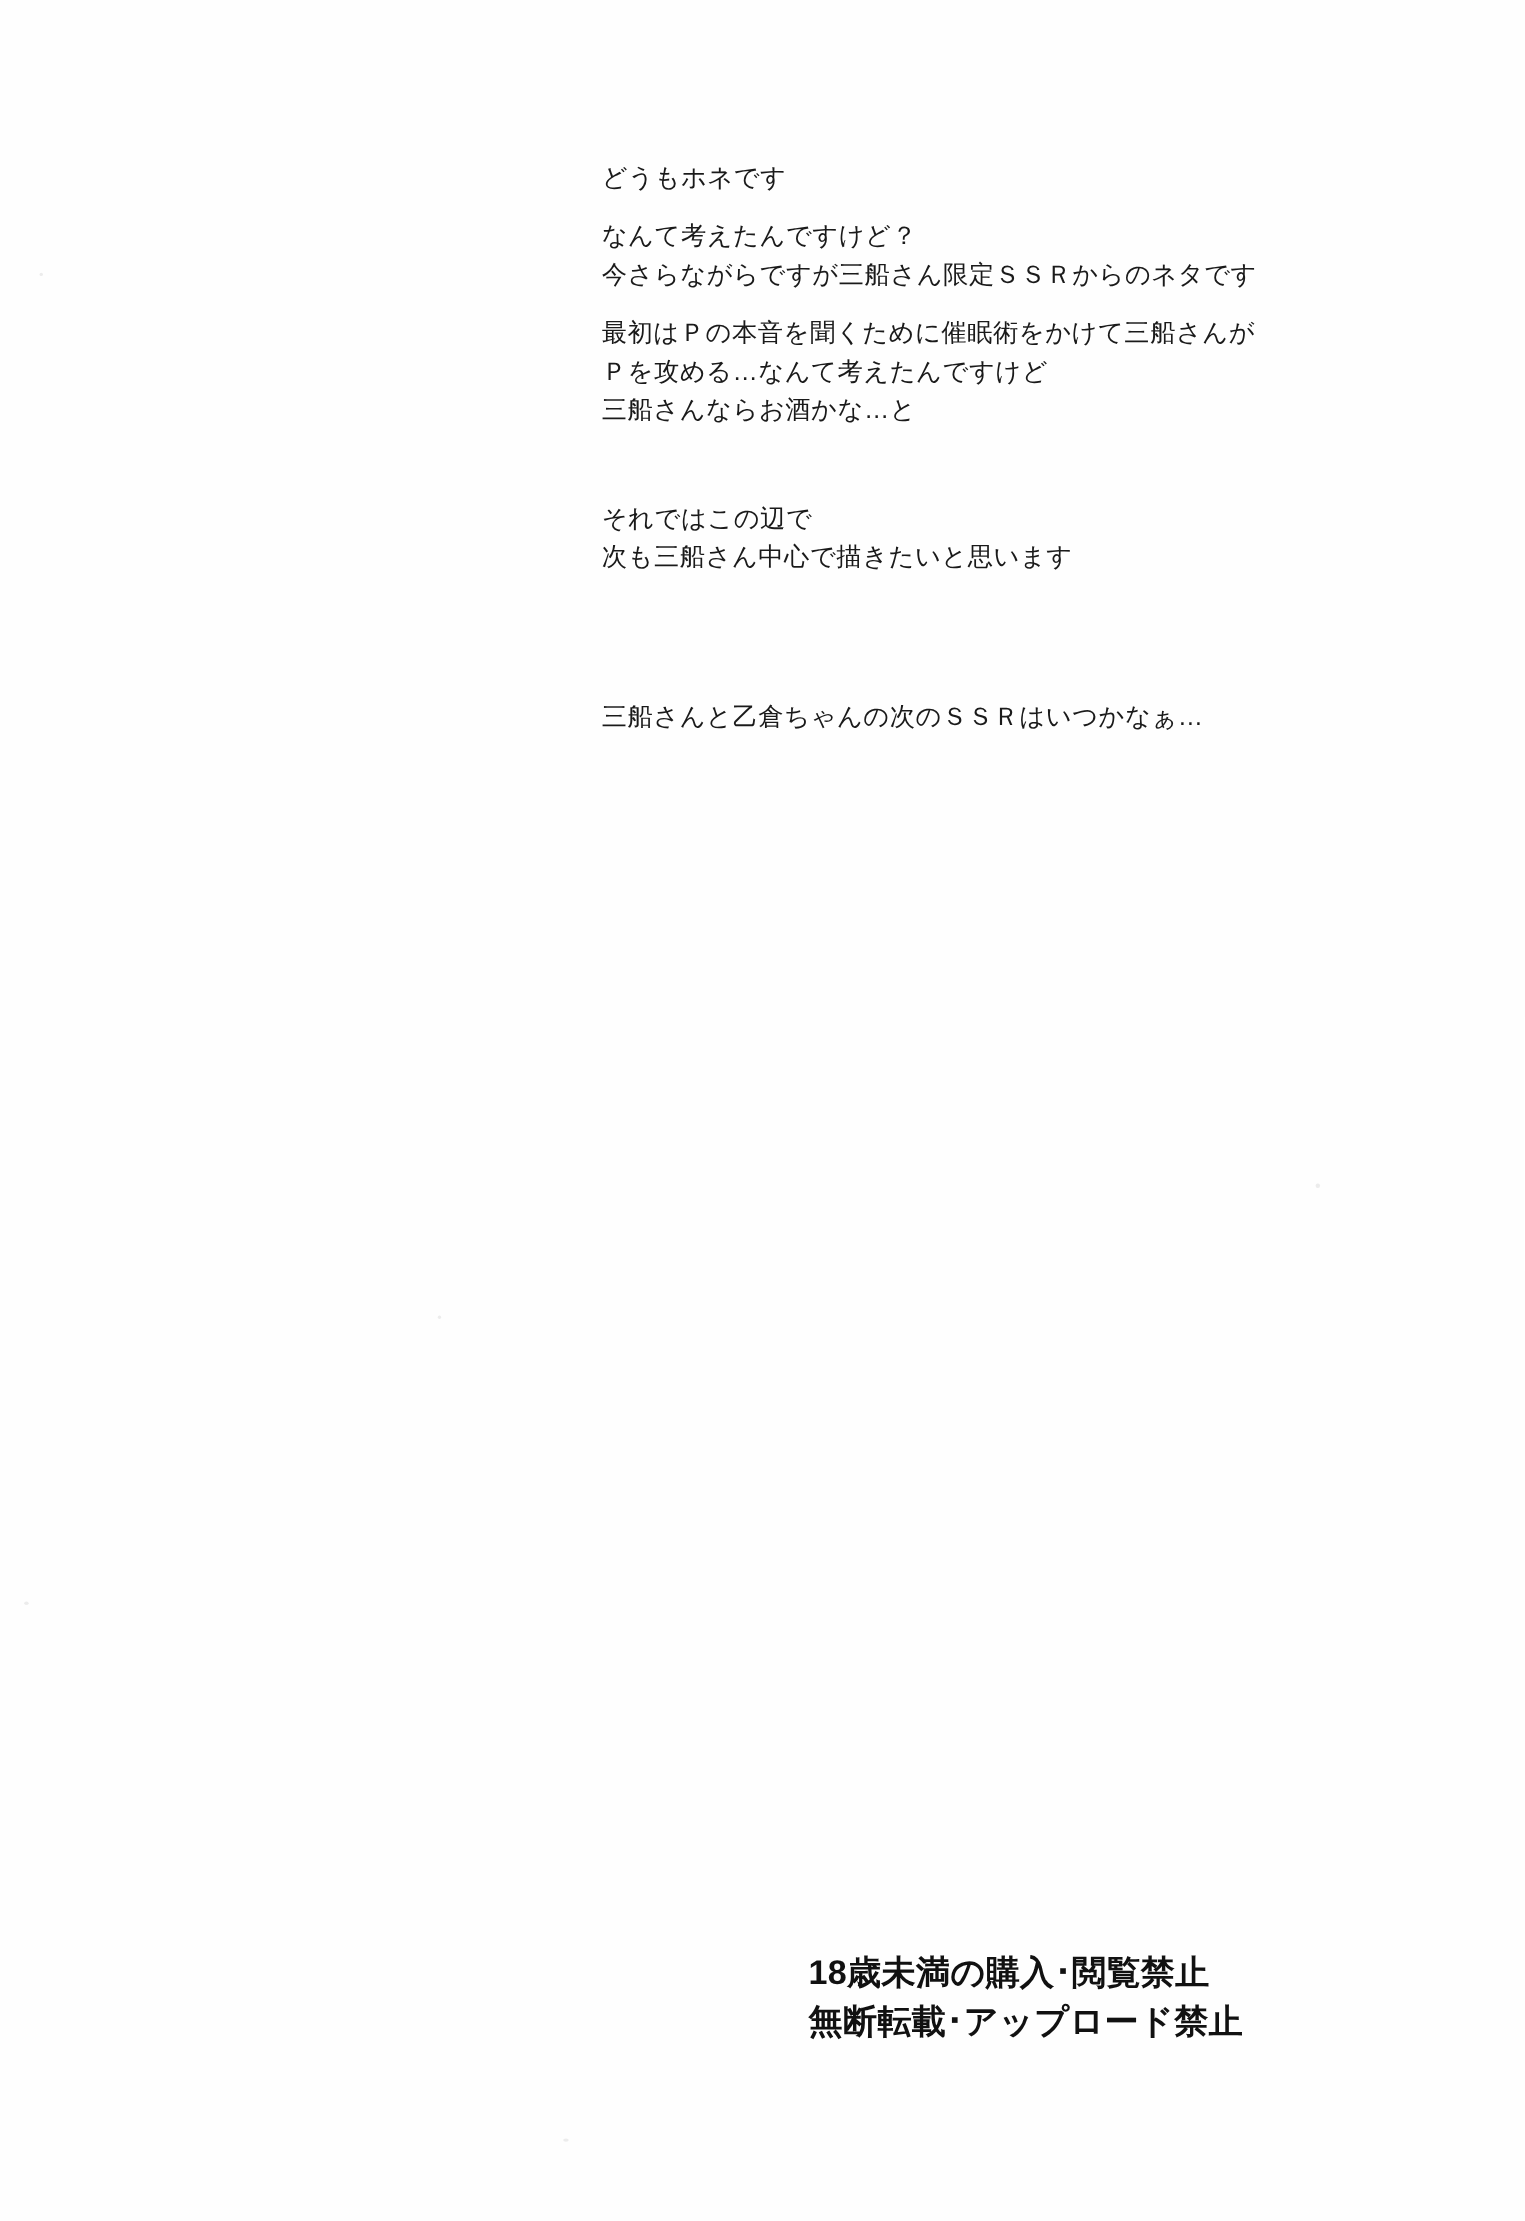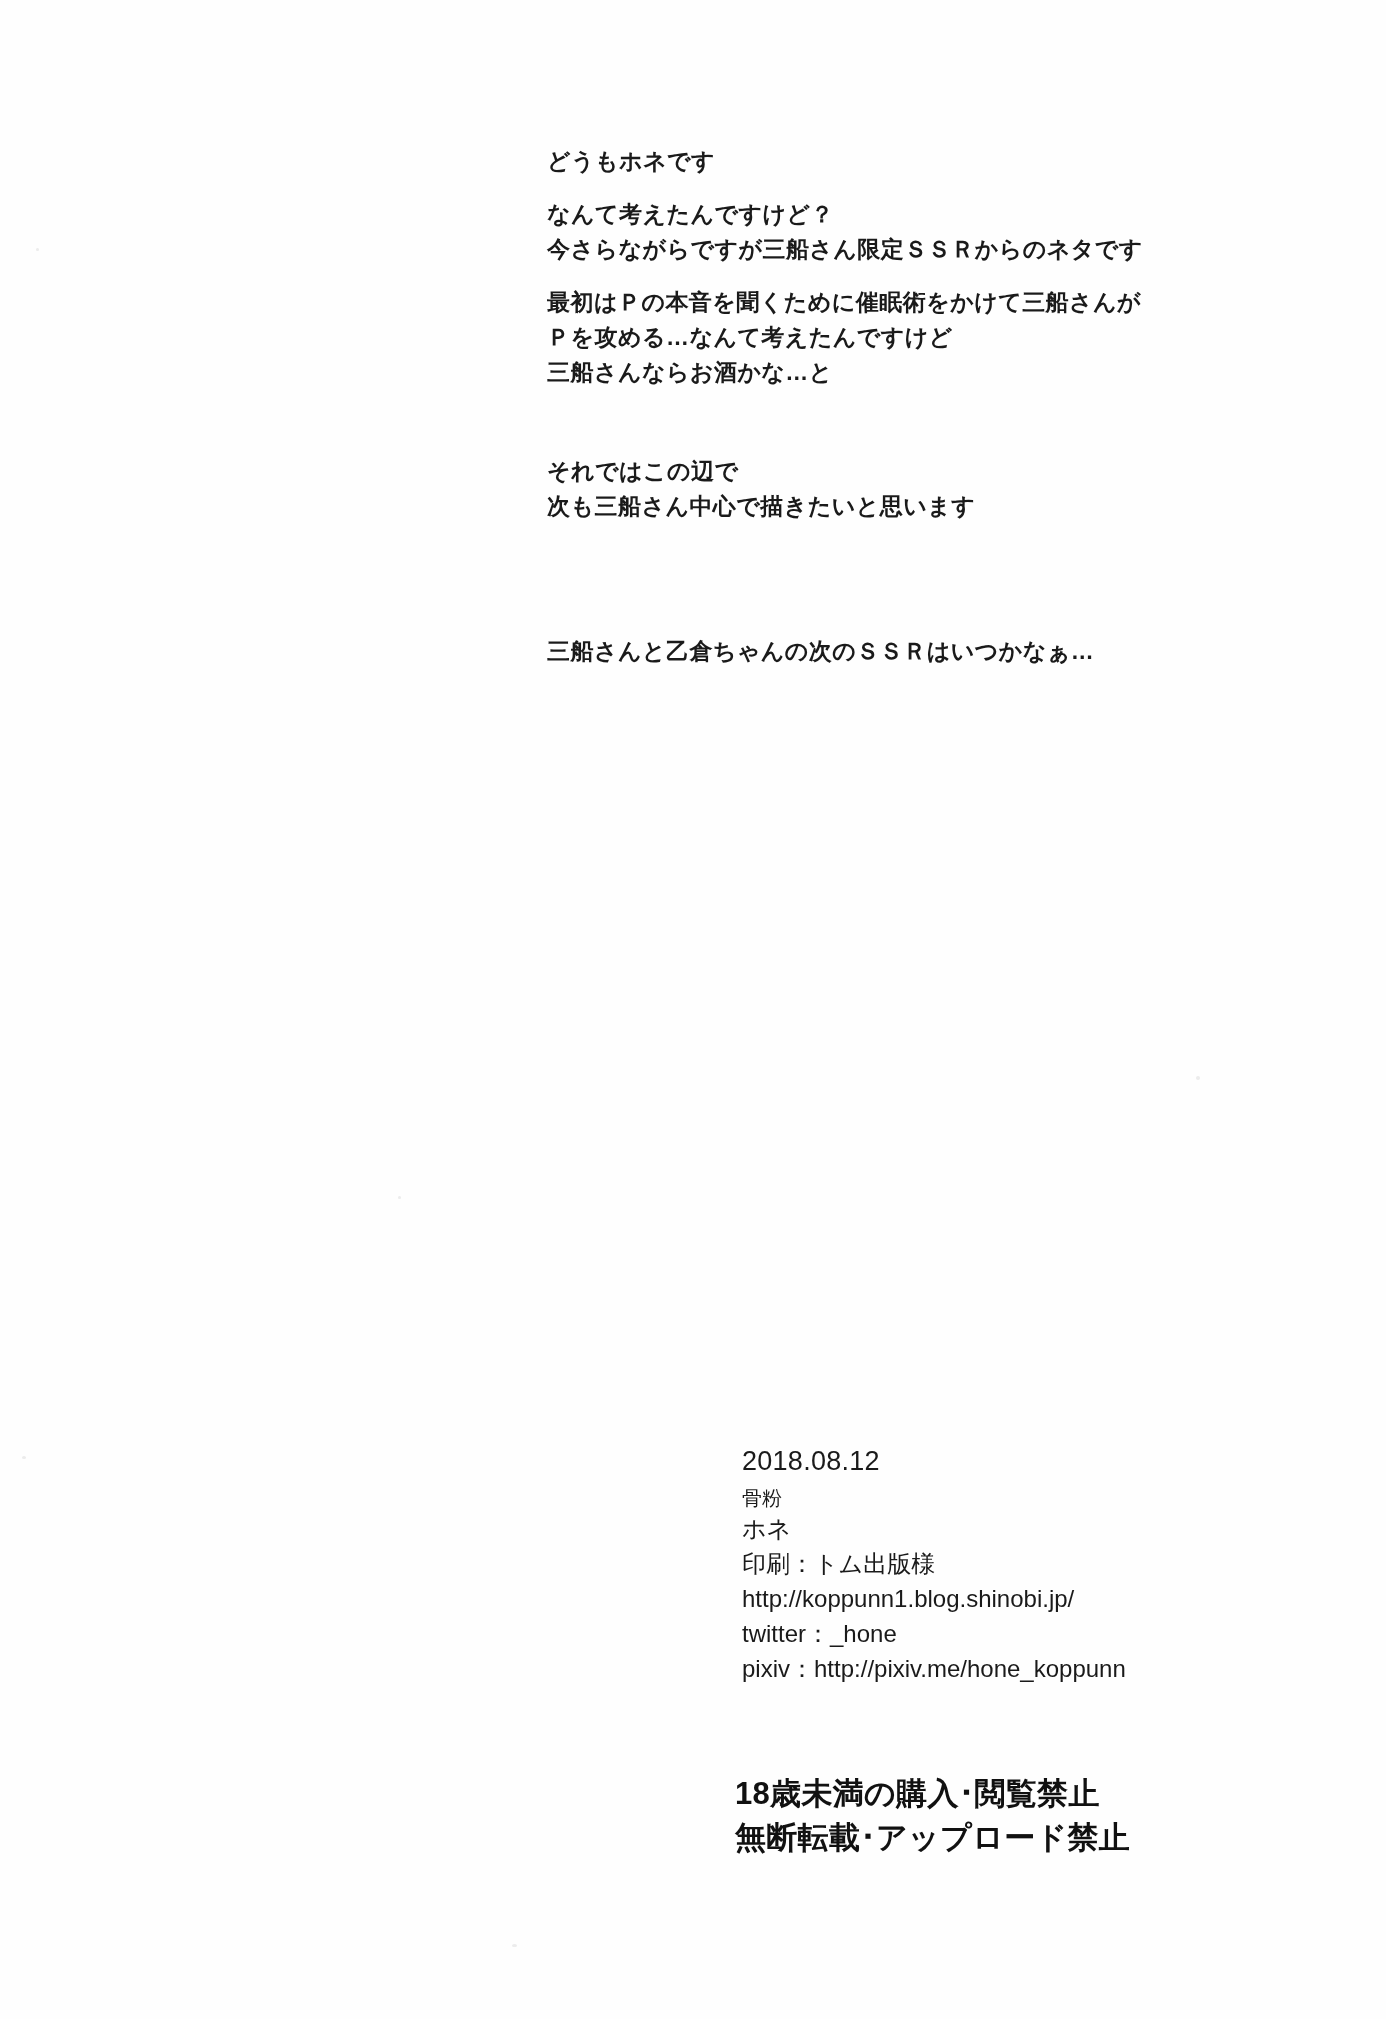--- a/index.html
+++ b/index.html
@@ -31,21 +31,20 @@
     line-height: 1.0;
     color: #1a1a1a;
     letter-spacing: 0.02em;
   }
   .afterword .para {
     margin-bottom: 30px;
   }
   .afterword .line {
     margin: 0 0 12px 0;
     white-space: pre;
-    font-weight: bold;
   }
   .afterword .para:last-child {
     margin-bottom: 12px;
   }
   .gap-big { height: 46px; }
 
   
   .colophon {
     position: absolute;
     left: 742px;
@@ -127,28 +126,19 @@
 
     <div class="gap-big"></div>
     <div class="gap-big"></div>
 
     <div class="para">
       <div class="line">三船さんと乙倉ちゃんの次のＳＳＲはいつかなぁ…</div>
     </div>
 
   </div>
 
-  <div class="colophon">
-    <div class="c-date">2018.08.12</div>
-    <div class="c-small">骨粉</div>
-    <div class="c-line">ホネ</div>
-    <div class="c-line">印刷：トム出版様</div>
-    <div class="c-line">http://koppunn1.blog.shinobi.jp/</div>
-    <div class="c-line">twitter：_hone</div>
-    <div class="c-line">pixiv：http://pixiv.me/hone_koppunn</div>
-  </div>
 
   <div class="warning">
     <div>18歳未満の購入･閲覧禁止</div>
     <div>無断転載･アップロード禁止</div>
   </div>
 
 </div>
 
 </body></html>

